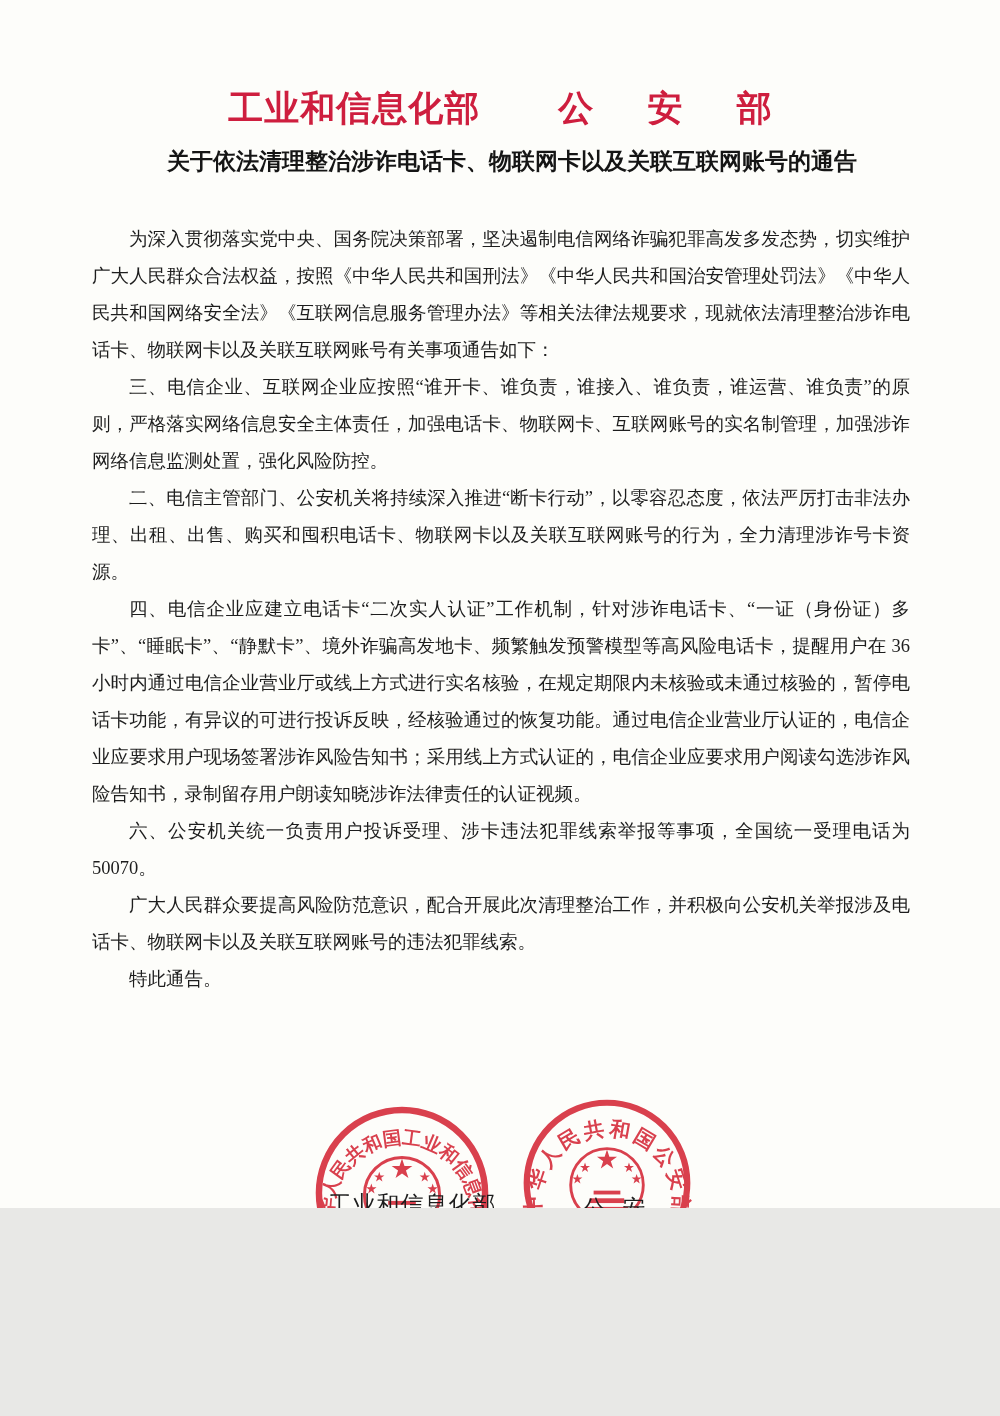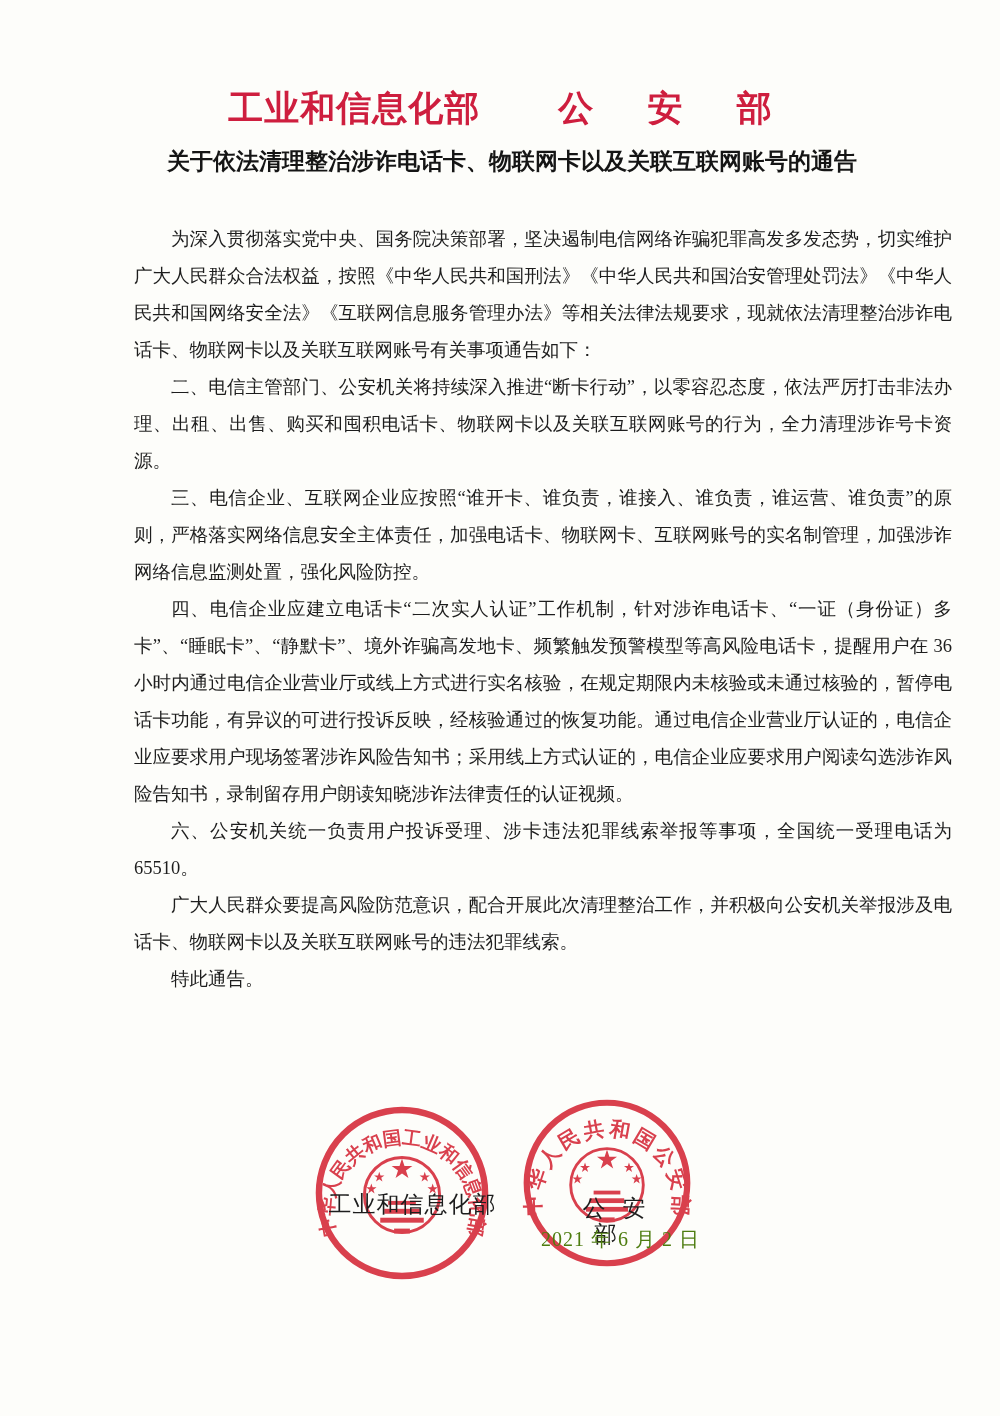--- a/index.html
+++ b/index.html
@@ -1,18 +1,18 @@
 <!DOCTYPE html>
 <html><head>
 <meta charset="utf-8">
 <style>
   html,body{margin:0;padding:0;background:#e8e8e6;}
   .page{
     position:relative;
-    width:1000px;height:1416px;
+    width:1000px;height:1208px;
     margin:0 auto;
     background:#fdfdfa;
     font-family:"Liberation Serif","DejaVu Serif",serif;
     color:#1d1d1d;
     overflow:hidden;
   }
   
   .doc-header{
     position:absolute;top:88px;left:0;width:100%;
     display:flex;justify-content:center;align-items:baseline;gap:78px;
@@ -26,21 +26,20 @@
     position:absolute;top:147px;left:0;width:100%;
     text-align:center;
     font-size:23px;font-weight:bold;line-height:30px;
     margin:0;color:#151515;padding-left:12px;
   }
   
   .doc-body{
     position:absolute;top:221px;left:92px;width:818px;
     font-size:18.5px;line-height:37px;
     text-align:justify;
-    margin-left:42px;
   }
   .doc-body p{margin:0;text-indent:2em;}
   
   .seal{position:absolute;opacity:.92;}
   .seal text{
     font-family:"Liberation Serif","DejaVu Serif",serif;
     font-weight:bold;
     fill:#d6303f;
   }
   .sig{
@@ -64,24 +63,24 @@
 
   <div class="doc-header">
     <span>工业和信息化部</span>
     <span class="spread">公安部</span>
   </div>
 
   <h1 class="doc-title">关于依法清理整治涉诈电话卡、物联网卡以及关联互联网账号的通告</h1>
 
   <div class="doc-body">
     <p>为深入贯彻落实党中央、国务院决策部署，坚决遏制电信网络诈骗犯罪高发多发态势，切实维护广大人民群众合法权益，按照《中华人民共和国刑法》《中华人民共和国治安管理处罚法》《中华人民共和国网络安全法》《互联网信息服务管理办法》等相关法律法规要求，现就依法清理整治涉诈电话卡、物联网卡以及关联互联网账号有关事项通告如下：</p>
+    <p>三、电信企业、互联网企业应按照“谁开卡、谁负责，谁接入、谁负责，谁运营、谁负责”的原则，严格落实网络信息安全主体责任，加强电话卡、物联网卡、互联网账号的实名制管理，加强涉诈网络信息监测处置，强化风险防控。</p>
     <p>二、电信主管部门、公安机关将持续深入推进“断卡行动”，以零容忍态度，依法严厉打击非法办理、出租、出售、购买和囤积电话卡、物联网卡以及关联互联网账号的行为，全力清理涉诈号卡资源。</p>
-    <p>三、电信企业、互联网企业应按照“谁开卡、谁负责，谁接入、谁负责，谁运营、谁负责”的原则，严格落实网络信息安全主体责任，加强电话卡、物联网卡、互联网账号的实名制管理，加强涉诈网络信息监测处置，强化风险防控。</p>
     <p>四、电信企业应建立电话卡“二次实人认证”工作机制，针对涉诈电话卡、“一证（身份证）多卡”、“睡眠卡”、“静默卡”、境外诈骗高发地卡、频繁触发预警模型等高风险电话卡，提醒用户在 36 小时内通过电信企业营业厅或线上方式进行实名核验，在规定期限内未核验或未通过核验的，暂停电话卡功能，有异议的可进行投诉反映，经核验通过的恢复功能。通过电信企业营业厅认证的，电信企业应要求用户现场签署涉诈风险告知书；采用线上方式认证的，电信企业应要求用户阅读勾选涉诈风险告知书，录制留存用户朗读知晓涉诈法律责任的认证视频。</p>
-    <p>六、公安机关统一负责用户投诉受理、涉卡违法犯罪线索举报等事项，全国统一受理电话为 65510。</p>
+    <p>六、公安机关统一负责用户投诉受理、涉卡违法犯罪线索举报等事项，全国统一受理电话为 50070。</p>
     <p>广大人民群众要提高风险防范意识，配合开展此次清理整治工作，并积极向公安机关举报涉及电话卡、物联网卡以及关联互联网账号的违法犯罪线索。</p>
     <p>特此通告。</p>
   </div>
 
   <svg class="seal" style="left:313px;top:1104px;width:178px;height:178px;" viewBox="0 0 180 180">
     <defs>
       <path id="seal-arc" d="M 24,134 A 70,70 0 1 1 156,134" fill="none"></path>
       <g id="star-shape">
         <polygon fill="#d6303f" points="0,-11 2.5,-3.4 10.5,-3.4 4,1.3 6.5,8.9 0,4.2 -6.5,8.9 -4,1.3 -10.5,-3.4 -2.5,-3.4"></polygon>
       </g>

